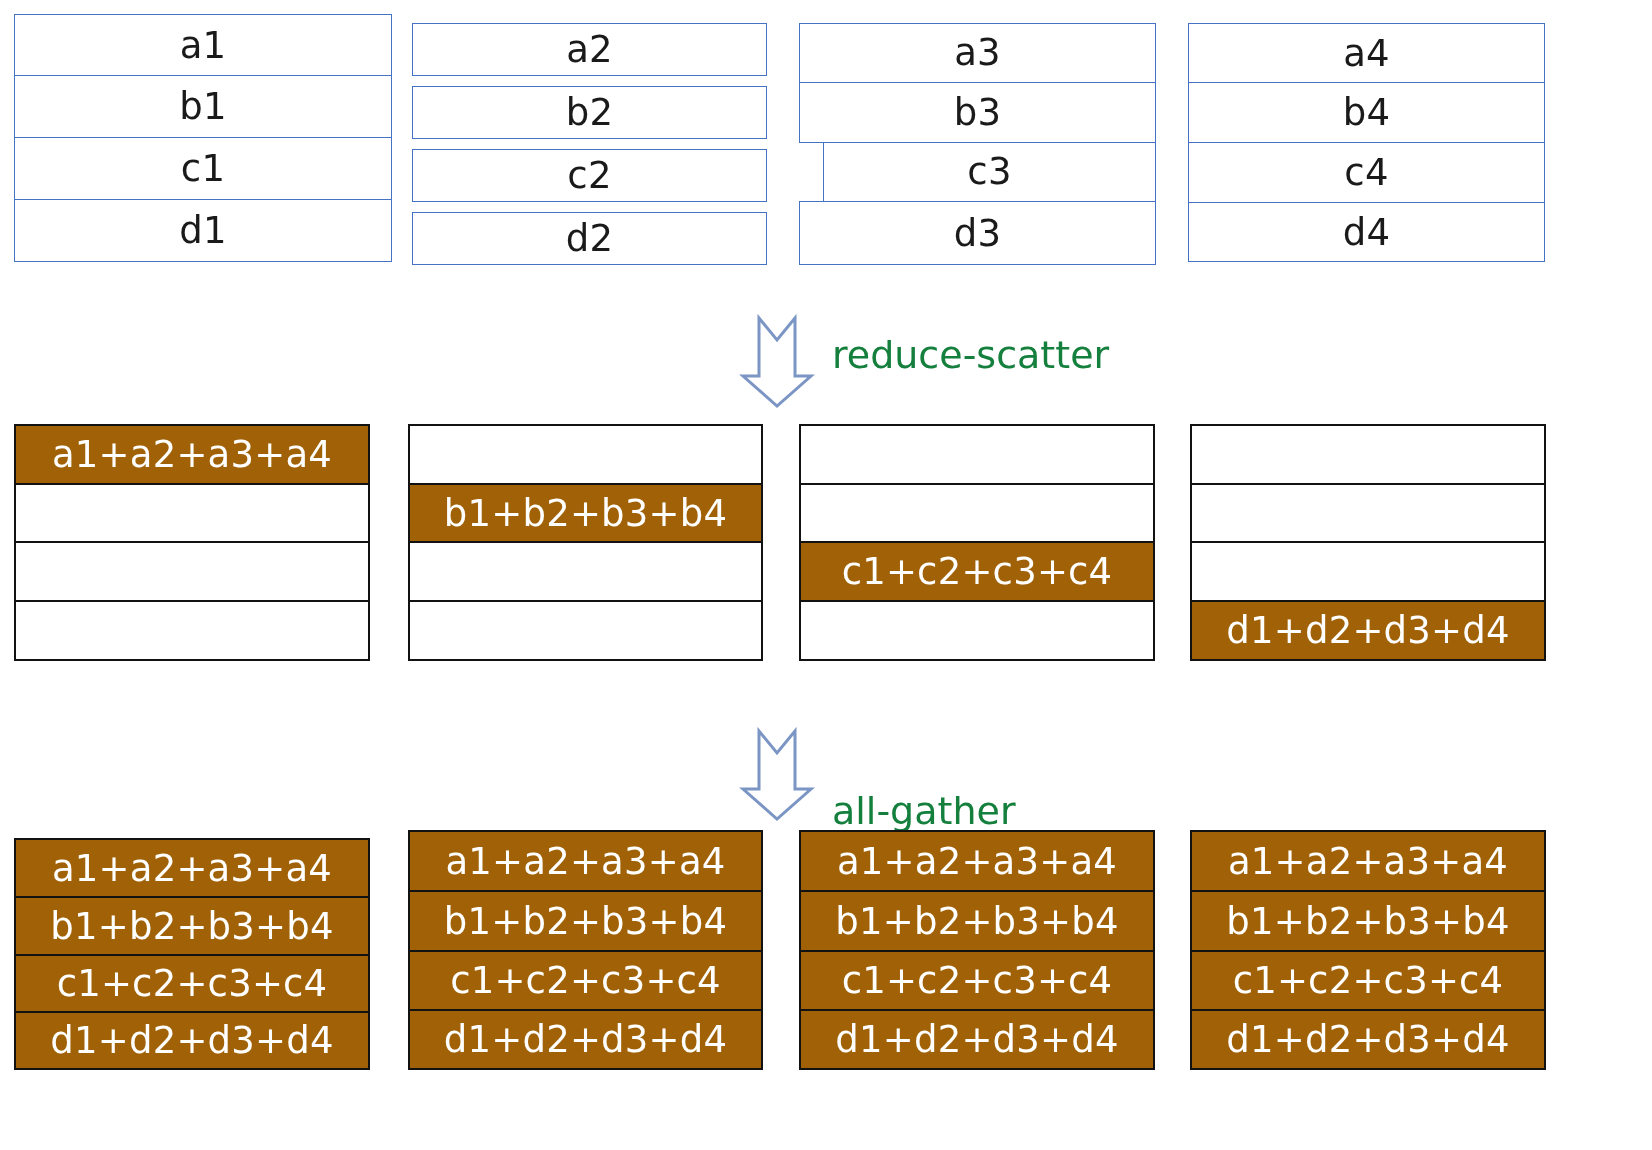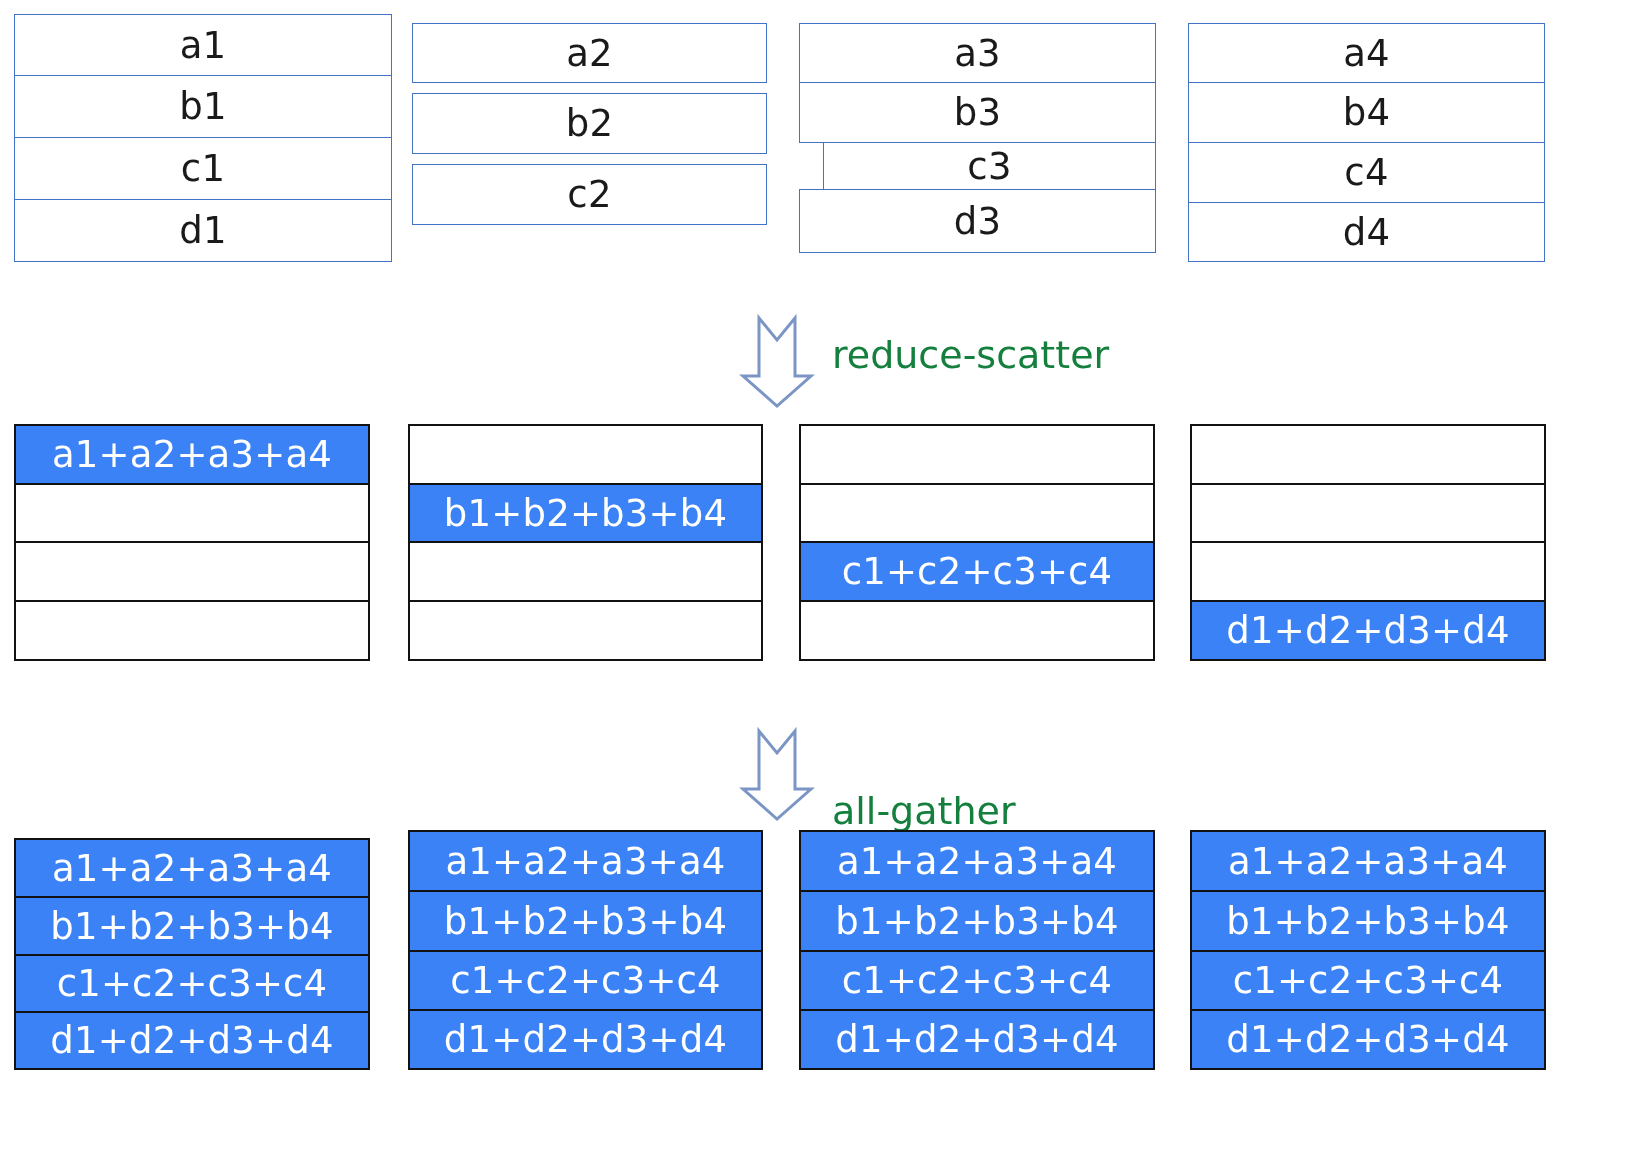--- a/index.html
+++ b/index.html
@@ -39,21 +39,21 @@
   .style-outline .cell:first-child{margin-top:0;}
 
   
   .style-dark .cell{
     border:2px solid #121212;
     margin-top:-2px;
   }
   .style-dark .cell:first-child{margin-top:0;}
 
   .cell.filled{
-    background:#3b82f6;
+    background:#a16207;
     color:#ffffff;
   }
 
   
   .arrow-wrap{position:absolute;}
   .arrow-wrap svg{display:block;}
   .op-label{
     position:absolute;
     font-size:38px;
     color:#15803d;
@@ -70,26 +70,27 @@
     <div class="cell" style="height:62px;">a1</div>
     <div class="cell" style="height:63px;">b1</div>
     <div class="cell" style="height:63px;text-align:center;">c1</div>
     <div class="cell" style="height:63px;">d1</div>
   </div>
 
   <div class="tbl style-outline" style="left:412px;top:23px;width:355px;height:242px;gap:11px;">
     <div class="cell" style="height:60px;">a2</div>
     <div class="cell" style="height:61px;">b2</div>
     <div class="cell" style="height:61px;">c2</div>
+    <div class="cell" style="height:60px;">d2</div>
   </div>
 
   <div class="tbl style-outline" style="left:799px;top:23px;width:357px;height:242px;">
     <div class="cell" style="height:60px;">a3</div>
     <div class="cell" style="height:61px;">b3</div>
-    <div class="cell" style="height:48px;margin-left:24px;">c3</div>
+    <div class="cell" style="height:61px;margin-left:24px;">c3</div>
     <div class="cell" style="height:64px;">d3</div>
   </div>
 
   <div class="tbl style-outline" style="left:1188px;top:23px;width:357px;height:242px;">
     <div class="cell" style="height:60px;">a4</div>
     <div class="cell" style="height:61px;">b4</div>
     <div class="cell" style="height:61px;">c4</div>
     <div class="cell" style="height:60px;">d4</div>
   </div>
 

